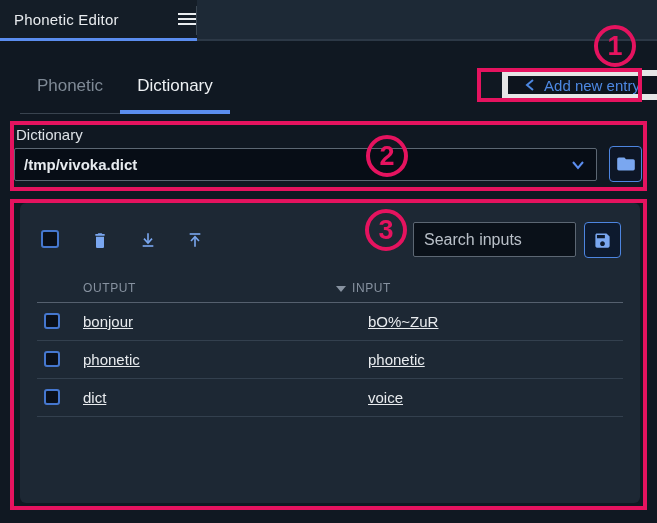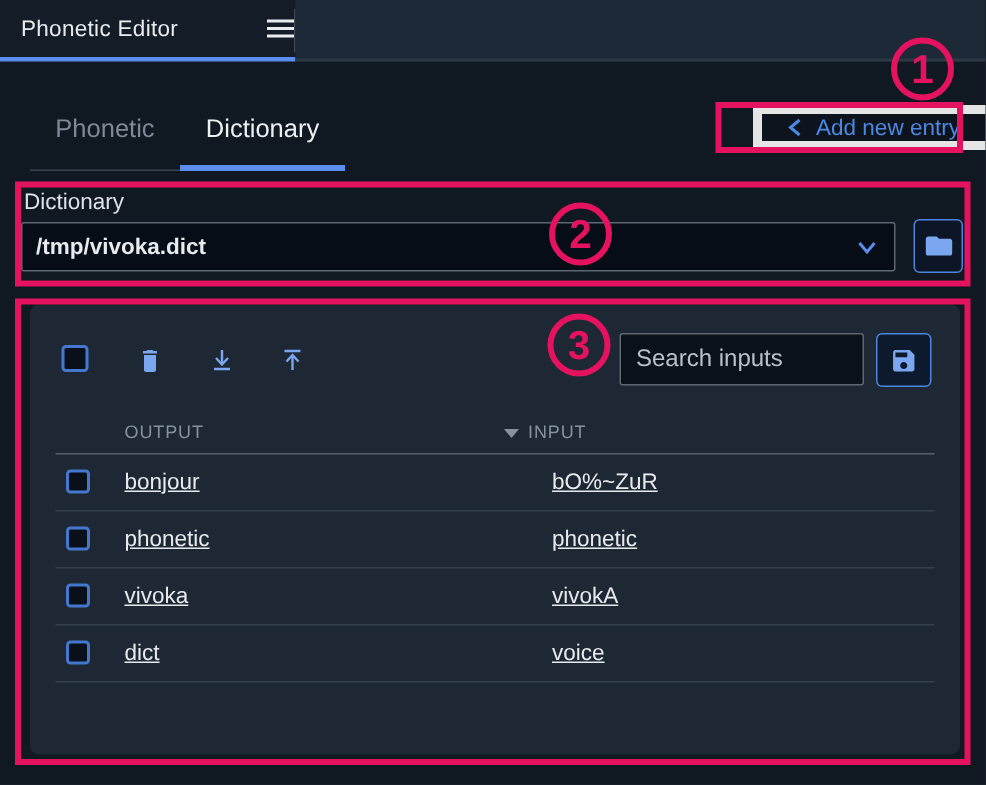--- a/index.html
+++ b/index.html
@@ -226,25 +226,20 @@
       <span class="cell cell-input">bonjour</span>
       <span class="cell cell-output">bO%~ZuR</span>
     </div>
     <div class="trow">
       <span class="checkbox"></span>
       <span class="cell cell-input">phonetic</span>
       <span class="cell cell-output">phonetic</span>
     </div>
     <div class="trow">
       <span class="checkbox"></span>
-      <span class="cell cell-input">vivoka</span>
-      <span class="cell cell-output">vivokA</span>
-    </div>
-    <div class="trow">
-      <span class="checkbox"></span>
       <span class="cell cell-input">dict</span>
       <span class="cell cell-output">voice</span>
     </div>
   </div>
 </div>
 
 <div class="ann-box box1"></div>
 <div class="ann-box box2"></div>
 <div class="ann-box box3"></div>
 <div class="ann-circle circ1">1</div>

